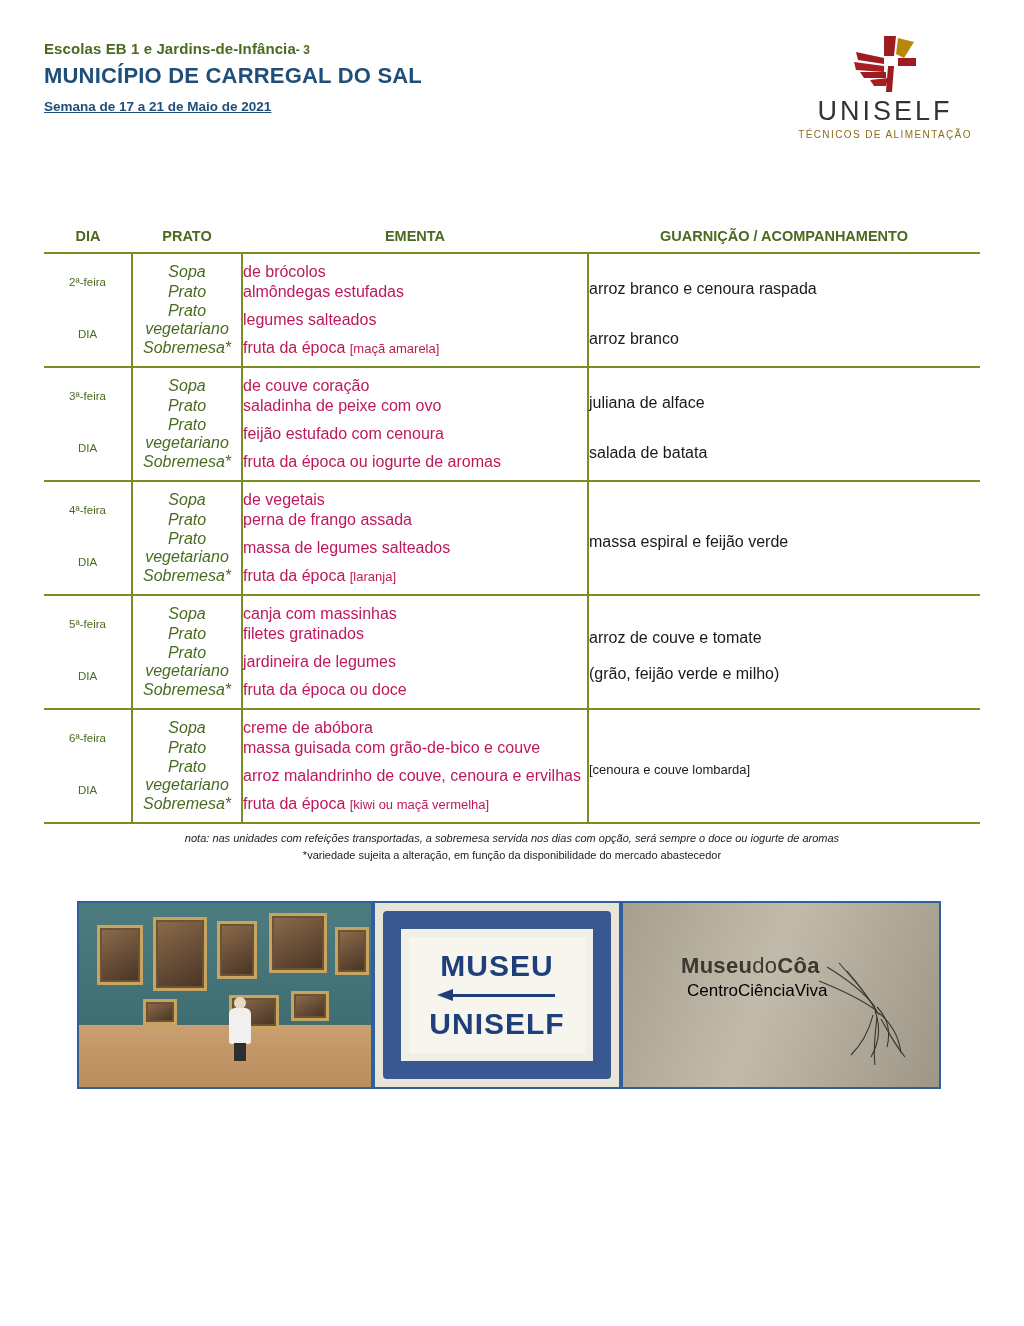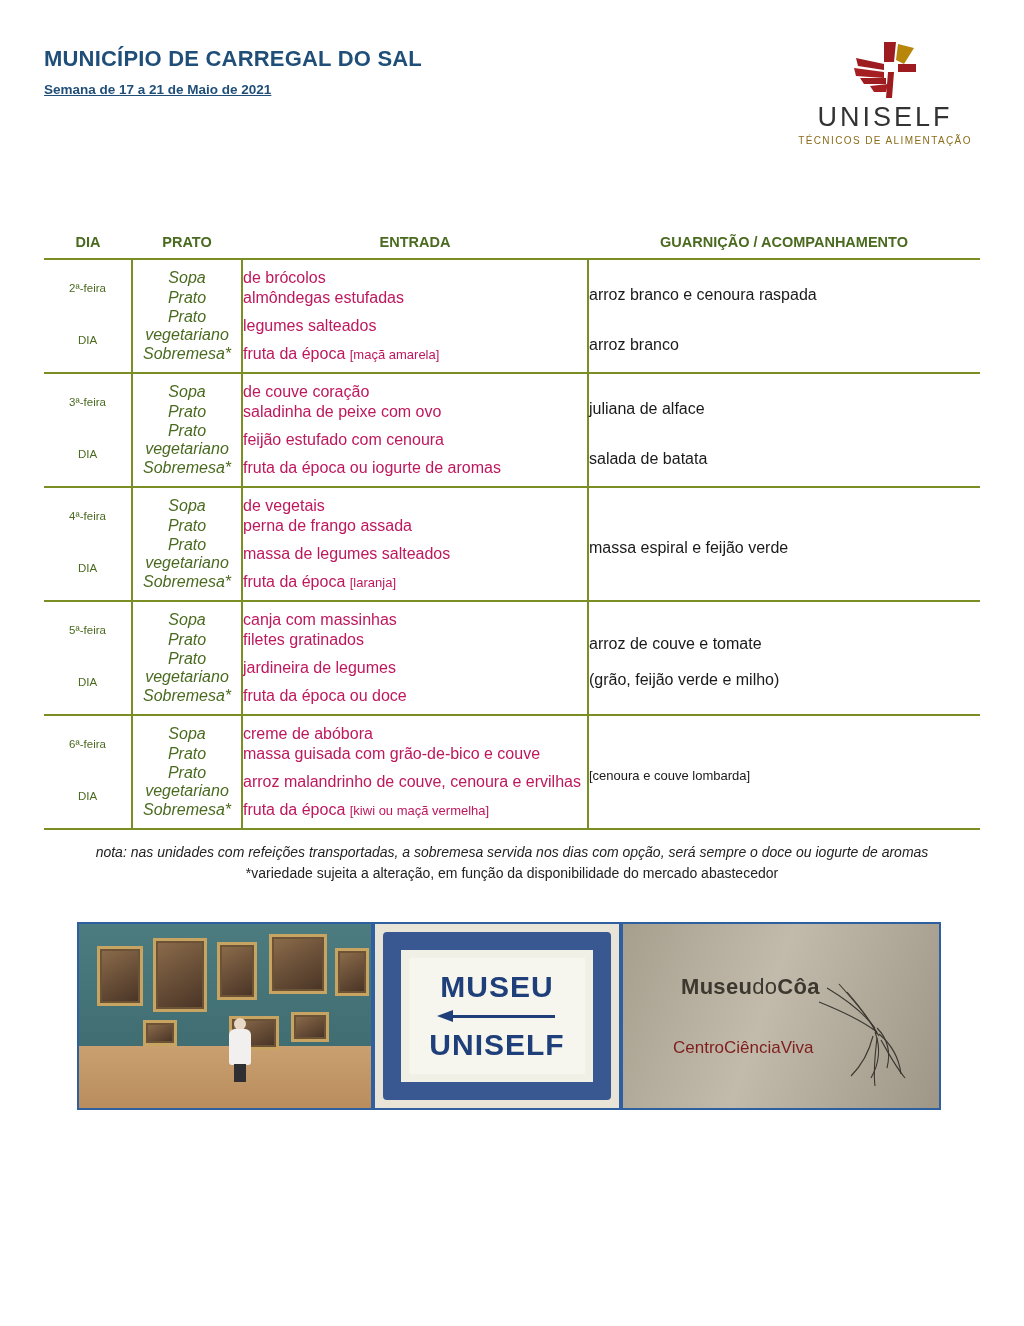--- a/index.html
+++ b/index.html
@@ -147,22 +147,22 @@
     border-top: 2px solid #7b8e24;
   }
   tr.table-end > td {
     border-top: 2px solid #7b8e24;
     height: 0;
     padding: 0;
   }
 
   .notes {
     text-align: center;
-    margin-top: 12px;
-    font-size: 14px;
+    margin-top: 6px;
+    font-size: 11px;
     font-style: italic;
     color: #222;
     line-height: 1.5;
   }
   .notes .n2 { font-style: normal; }
 
   
   .photos {
     margin: 38px auto 0 auto;
     width: 870px;
@@ -248,33 +248,36 @@
   .coa {
     position:absolute; left:0; top:0; right:0; bottom:0;
     background: linear-gradient(110deg,#a79f8e 0%, #c2bbab 45%, #9e9686 100%);
   }
   .coa-t1 {
     position:absolute; left: 58px; top: 50px;
     font-size: 22px; color:#3c382f; letter-spacing:.3px;
   }
   .coa-t1 b { font-weight:bold; }
   .coa-t2 {
-    position:absolute; left: 50px; top: 78px;
-    font-size: 17px; color:#7f1d1d;margin-top:36px;
+    position:absolute; left: 64px; top: 78px;
+    font-size: 17px; color:#000000;
   }
   .coa-glyph {
     position:absolute; right: 30px; top: 58px; width: 92px; height: 108px;
   }
 </style>
 </head>
 <body>
 
 <div class="page">
 
   <div class="header">
+    <div class="school-line">
+      <span>Escolas EB 1 e Jardins-de-Infância</span><span class="num">- 3</span>
+    </div>
     <div class="municipio">MUNICÍPIO DE CARREGAL DO SAL</div>
     <div class="semana">Semana de 17 a 21 de Maio de 2021</div>
 
     <div class="logo">
       <div class="logo-mark">
         <svg width="190" height="62" viewBox="0 0 190 62" xmlns="http://www.w3.org/2000/svg">
           <g transform="translate(64,2)">
             <path d="M30 0 L42 0 L40 20 L30 20 Z" fill="#9d1c20"></path>
             <path d="M44 2 L60 6 L50 22 L42 18 Z" fill="#b8860b"></path>
             <path d="M44 22 L62 22 L62 30 L44 30 Z" fill="#9d1c20"></path>
@@ -295,21 +298,21 @@
     <colgroup>
       <col class="col-dia">
         <col class="col-prato">
         <col class="col-ementa">
         <col class="col-guarn">
     </colgroup>
     <thead>
       <tr>
         <th>DIA</th>
         <th>PRATO</th>
-        <th>ENTRADA</th>
+        <th>EMENTA</th>
         <th>GUARNIÇÃO / ACOMPANHAMENTO</th>
       </tr>
     </thead>
     <tbody>
 
       <tr class="day-first">
         <td class="cell-dia" rowspan="2">
           <div>2ª-feira</div>
         </td>
         <td class="cell-tipo">Sopa</td>

